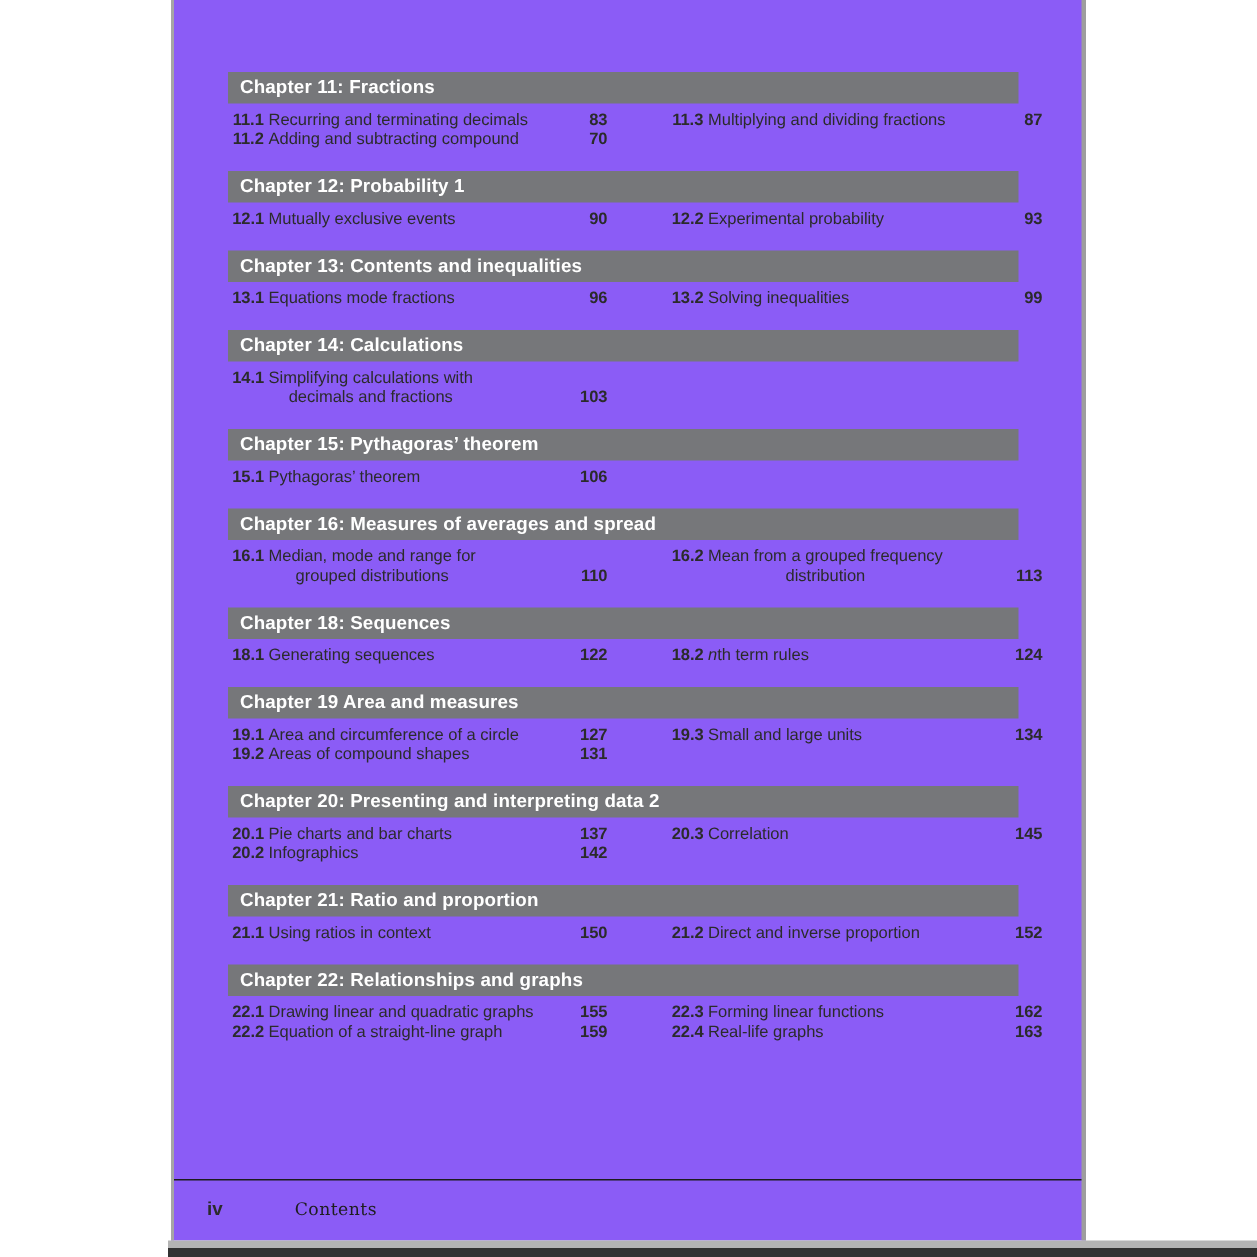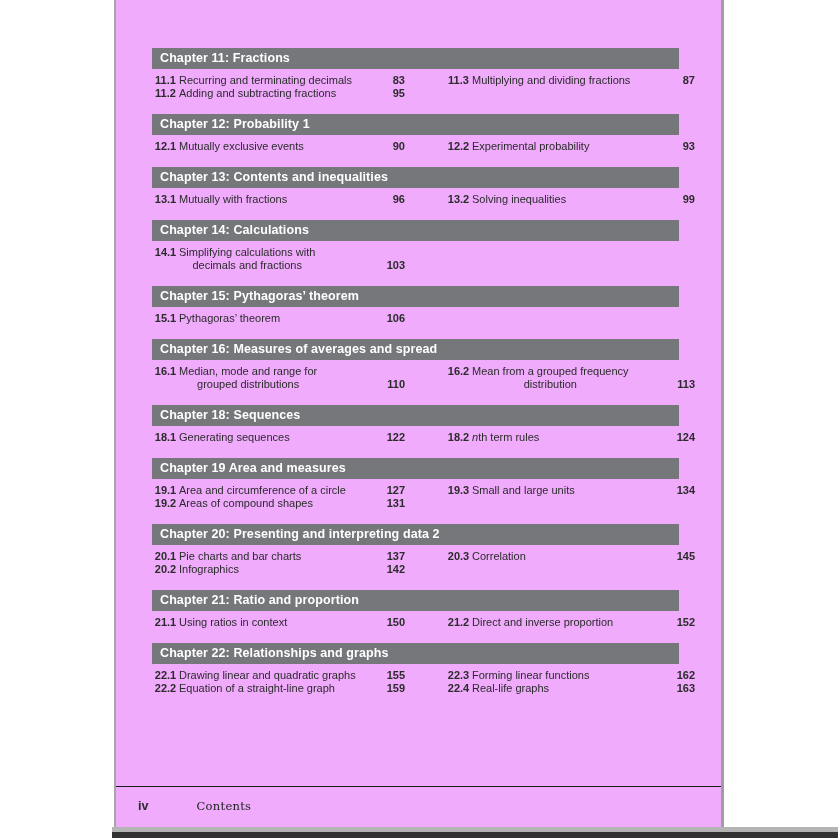--- a/index.html
+++ b/index.html
@@ -4,21 +4,21 @@
 <style>
   html, body { margin:0; padding:0; }
   body {
     width:838px; height:838px; position:relative; overflow:hidden;
     background:#ffffff;
     font-family:"Liberation Sans", sans-serif;
     color:#2b2b2b;
   }
   .page {
     position:absolute; left:114px; top:0; width:610px; height:827px;
-    background:#f0abfc;
+    background:#8b5cf6;
     border-left:2px solid #a6a6a6;
     border-right:3px solid #9e9e9e;
     box-sizing:border-box;
   }
   .shadow-gray {
     position:absolute; left:112px; top:827px; width:726px; height:5px;
     background:#b4b4b4;
   }
   .shadow-dark {
     position:absolute; left:112px; top:832px; width:726px; height:6px;
@@ -70,22 +70,22 @@
       <div class="bar"><span>Chapter 11: Fractions</span></div>
       <div class="rows">
         <div class="colL">
           <div class="row">
             <span class="num">11.1</span>
             <span class="ttl">Recurring and terminating decimals</span>
             <span class="pg">83</span>
           </div>
           <div class="row">
             <span class="num">11.2</span>
-            <span class="ttl">Adding and subtracting fractions</span>
-            <span class="pg">95</span>
+            <span class="ttl">Adding and subtracting compound</span>
+            <span class="pg">70</span>
           </div>
         </div>
         <div class="colR">
           <div class="row">
             <span class="num">11.3</span>
             <span class="ttl">Multiplying and dividing fractions</span>
             <span class="pg">87</span>
           </div>
         </div>
       </div>
@@ -110,21 +110,21 @@
         </div>
       </div>
     </div>
 
     <div class="section">
       <div class="bar"><span>Chapter 13: Contents and inequalities</span></div>
       <div class="rows">
         <div class="colL">
           <div class="row">
             <span class="num">13.1</span>
-            <span class="ttl">Mutually with fractions</span>
+            <span class="ttl">Equations mode fractions</span>
             <span class="pg">96</span>
           </div>
         </div>
         <div class="colR">
           <div class="row">
             <span class="num">13.2</span>
             <span class="ttl">Solving inequalities</span>
             <span class="pg">99</span>
           </div>
         </div>

